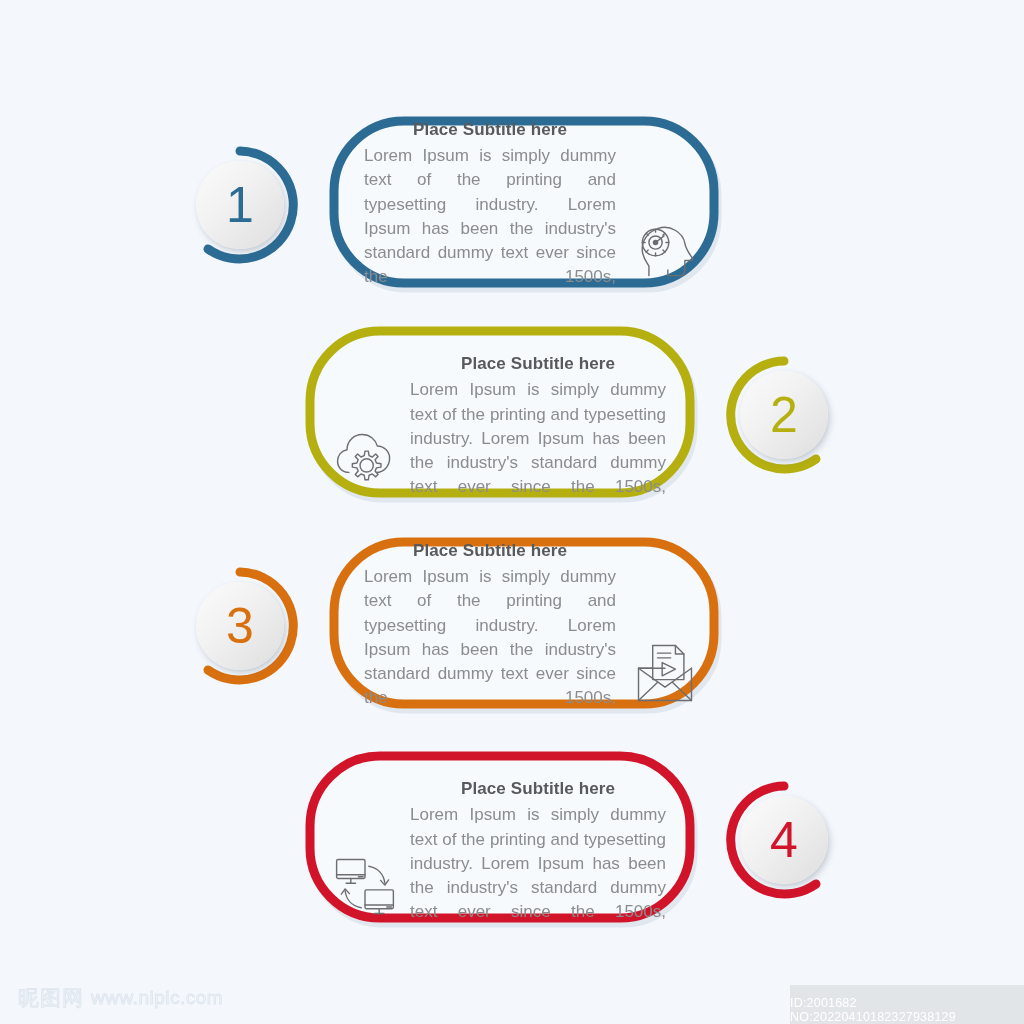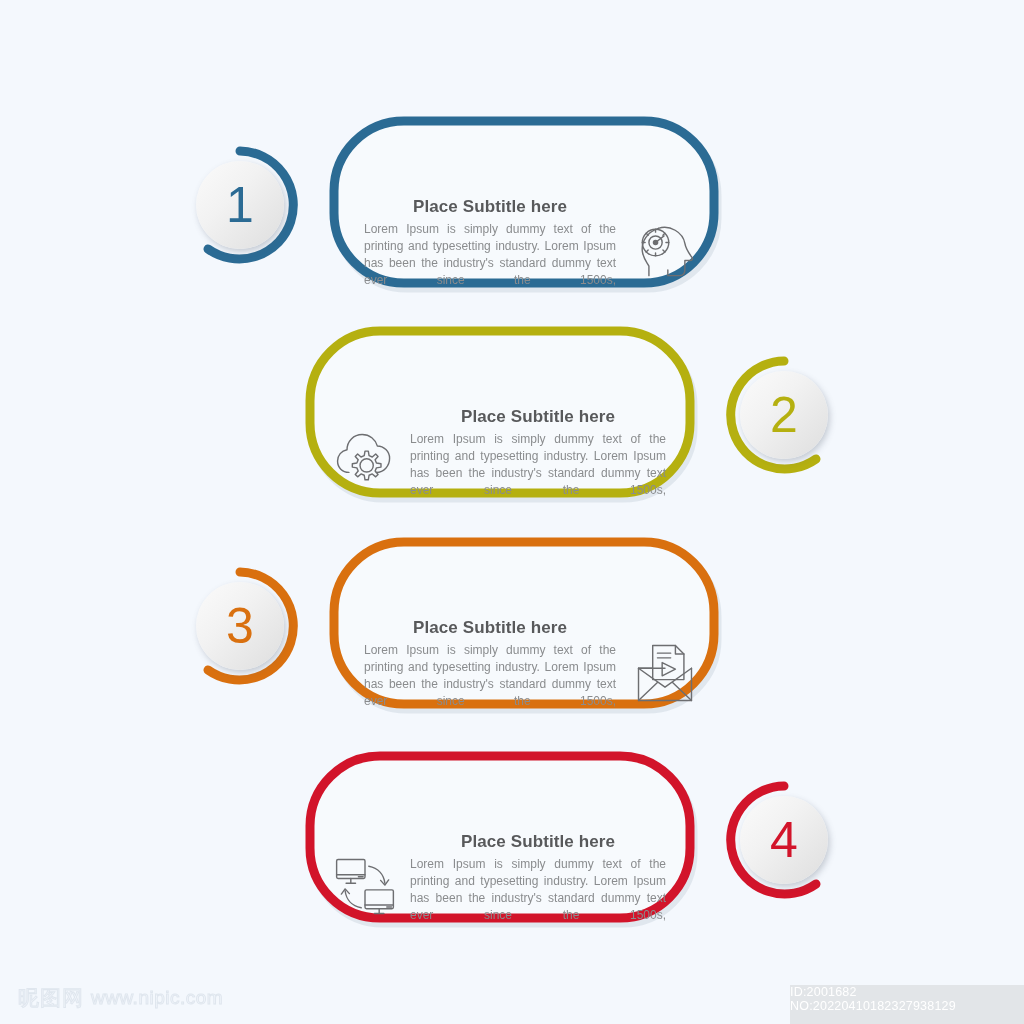--- a/index.html
+++ b/index.html
@@ -59,21 +59,21 @@
   }
   .subtitle {
     font-size: 17px;
     font-weight: bold;
     color: #58595b;
     text-align: center;
     margin: 0 0 4px 0;
     letter-spacing: 0.1px;
   }
   .body-text {
-    font-size: 12px;
+    font-size: 17px;
     line-height: 1.42;
     color: #8a8c8e;
     text-align: justify;
     text-align-last: justify;
     margin: 0;
   }
 
   .icon-slot {
     flex: 0 0 auto;
     width: 74px;
@@ -143,21 +143,21 @@
   }
 
   #id-bar {
     position: absolute;
     right: 0;
     bottom: 0;
     width: 234px;
     height: 39px;
     background: #e2e5e8;
     display: flex;
-    align-items: flex-start;
+    align-items: flex-end;
     justify-content: center;
   }
   #id-bar span {
     font-size: 12.5px;
     color: #ffffff;
     font-family: "Liberation Sans", sans-serif;
     letter-spacing: 0.2px;
   }
 </style>
 </head>

